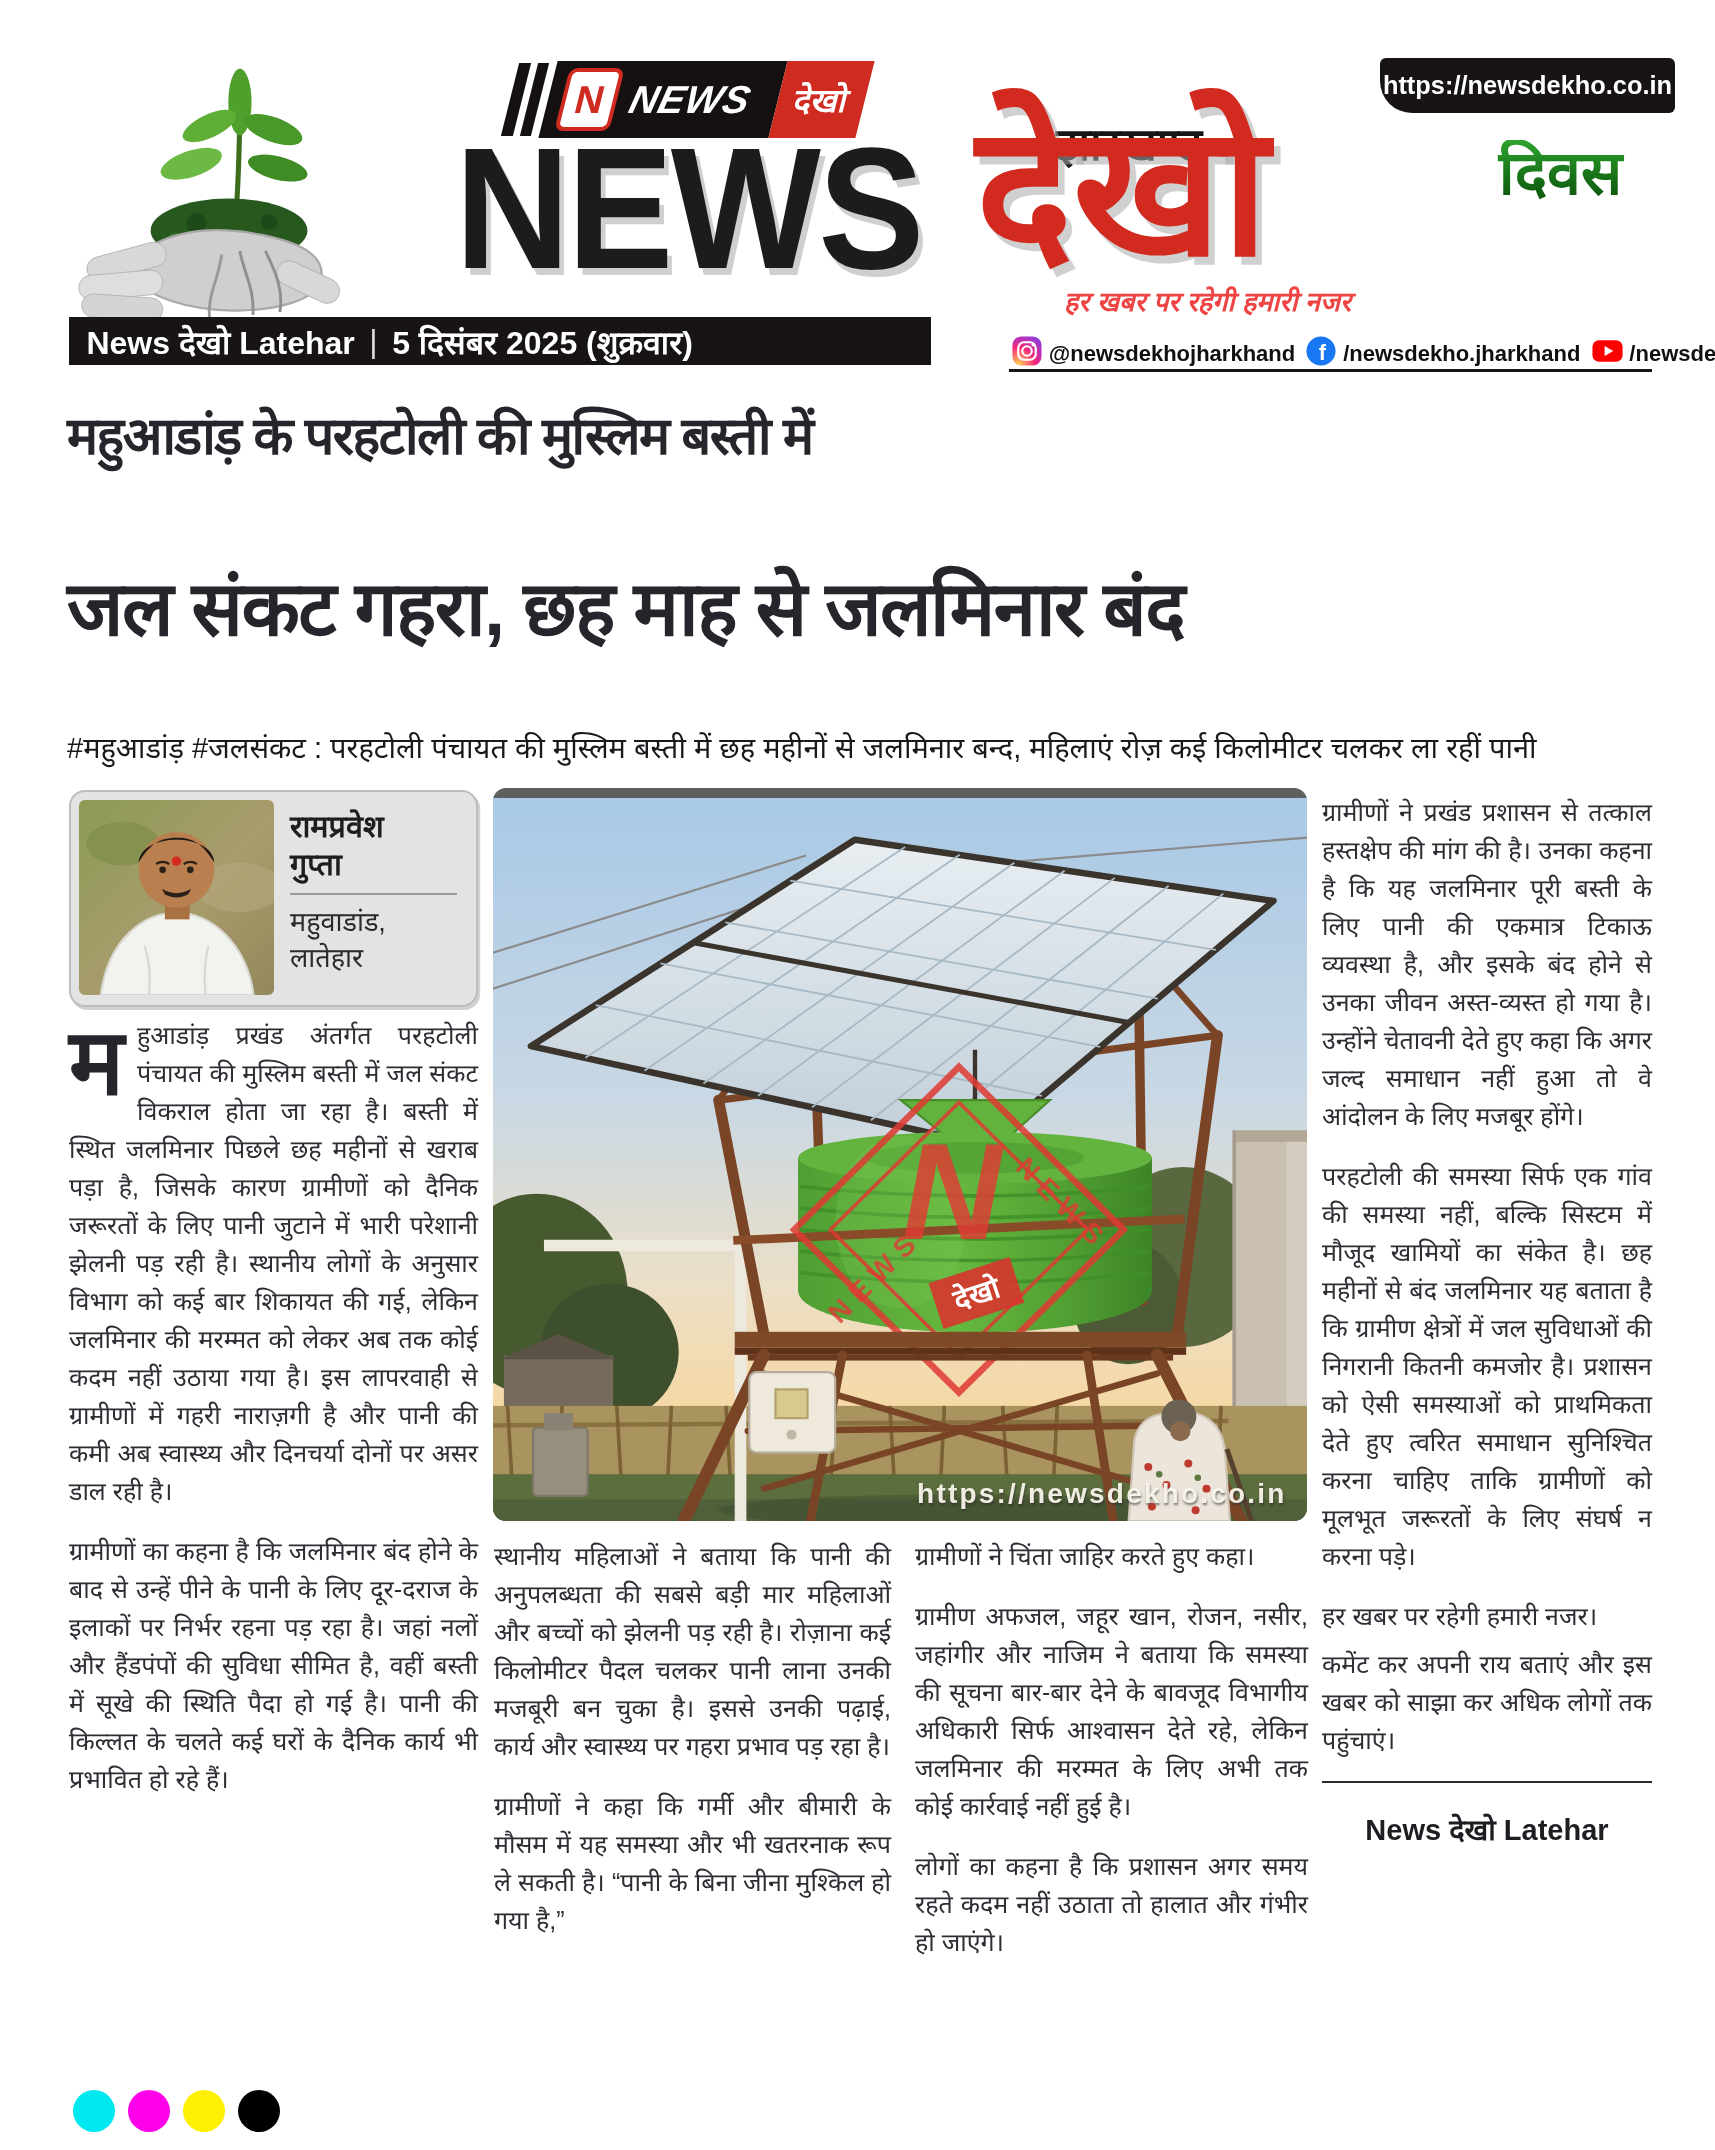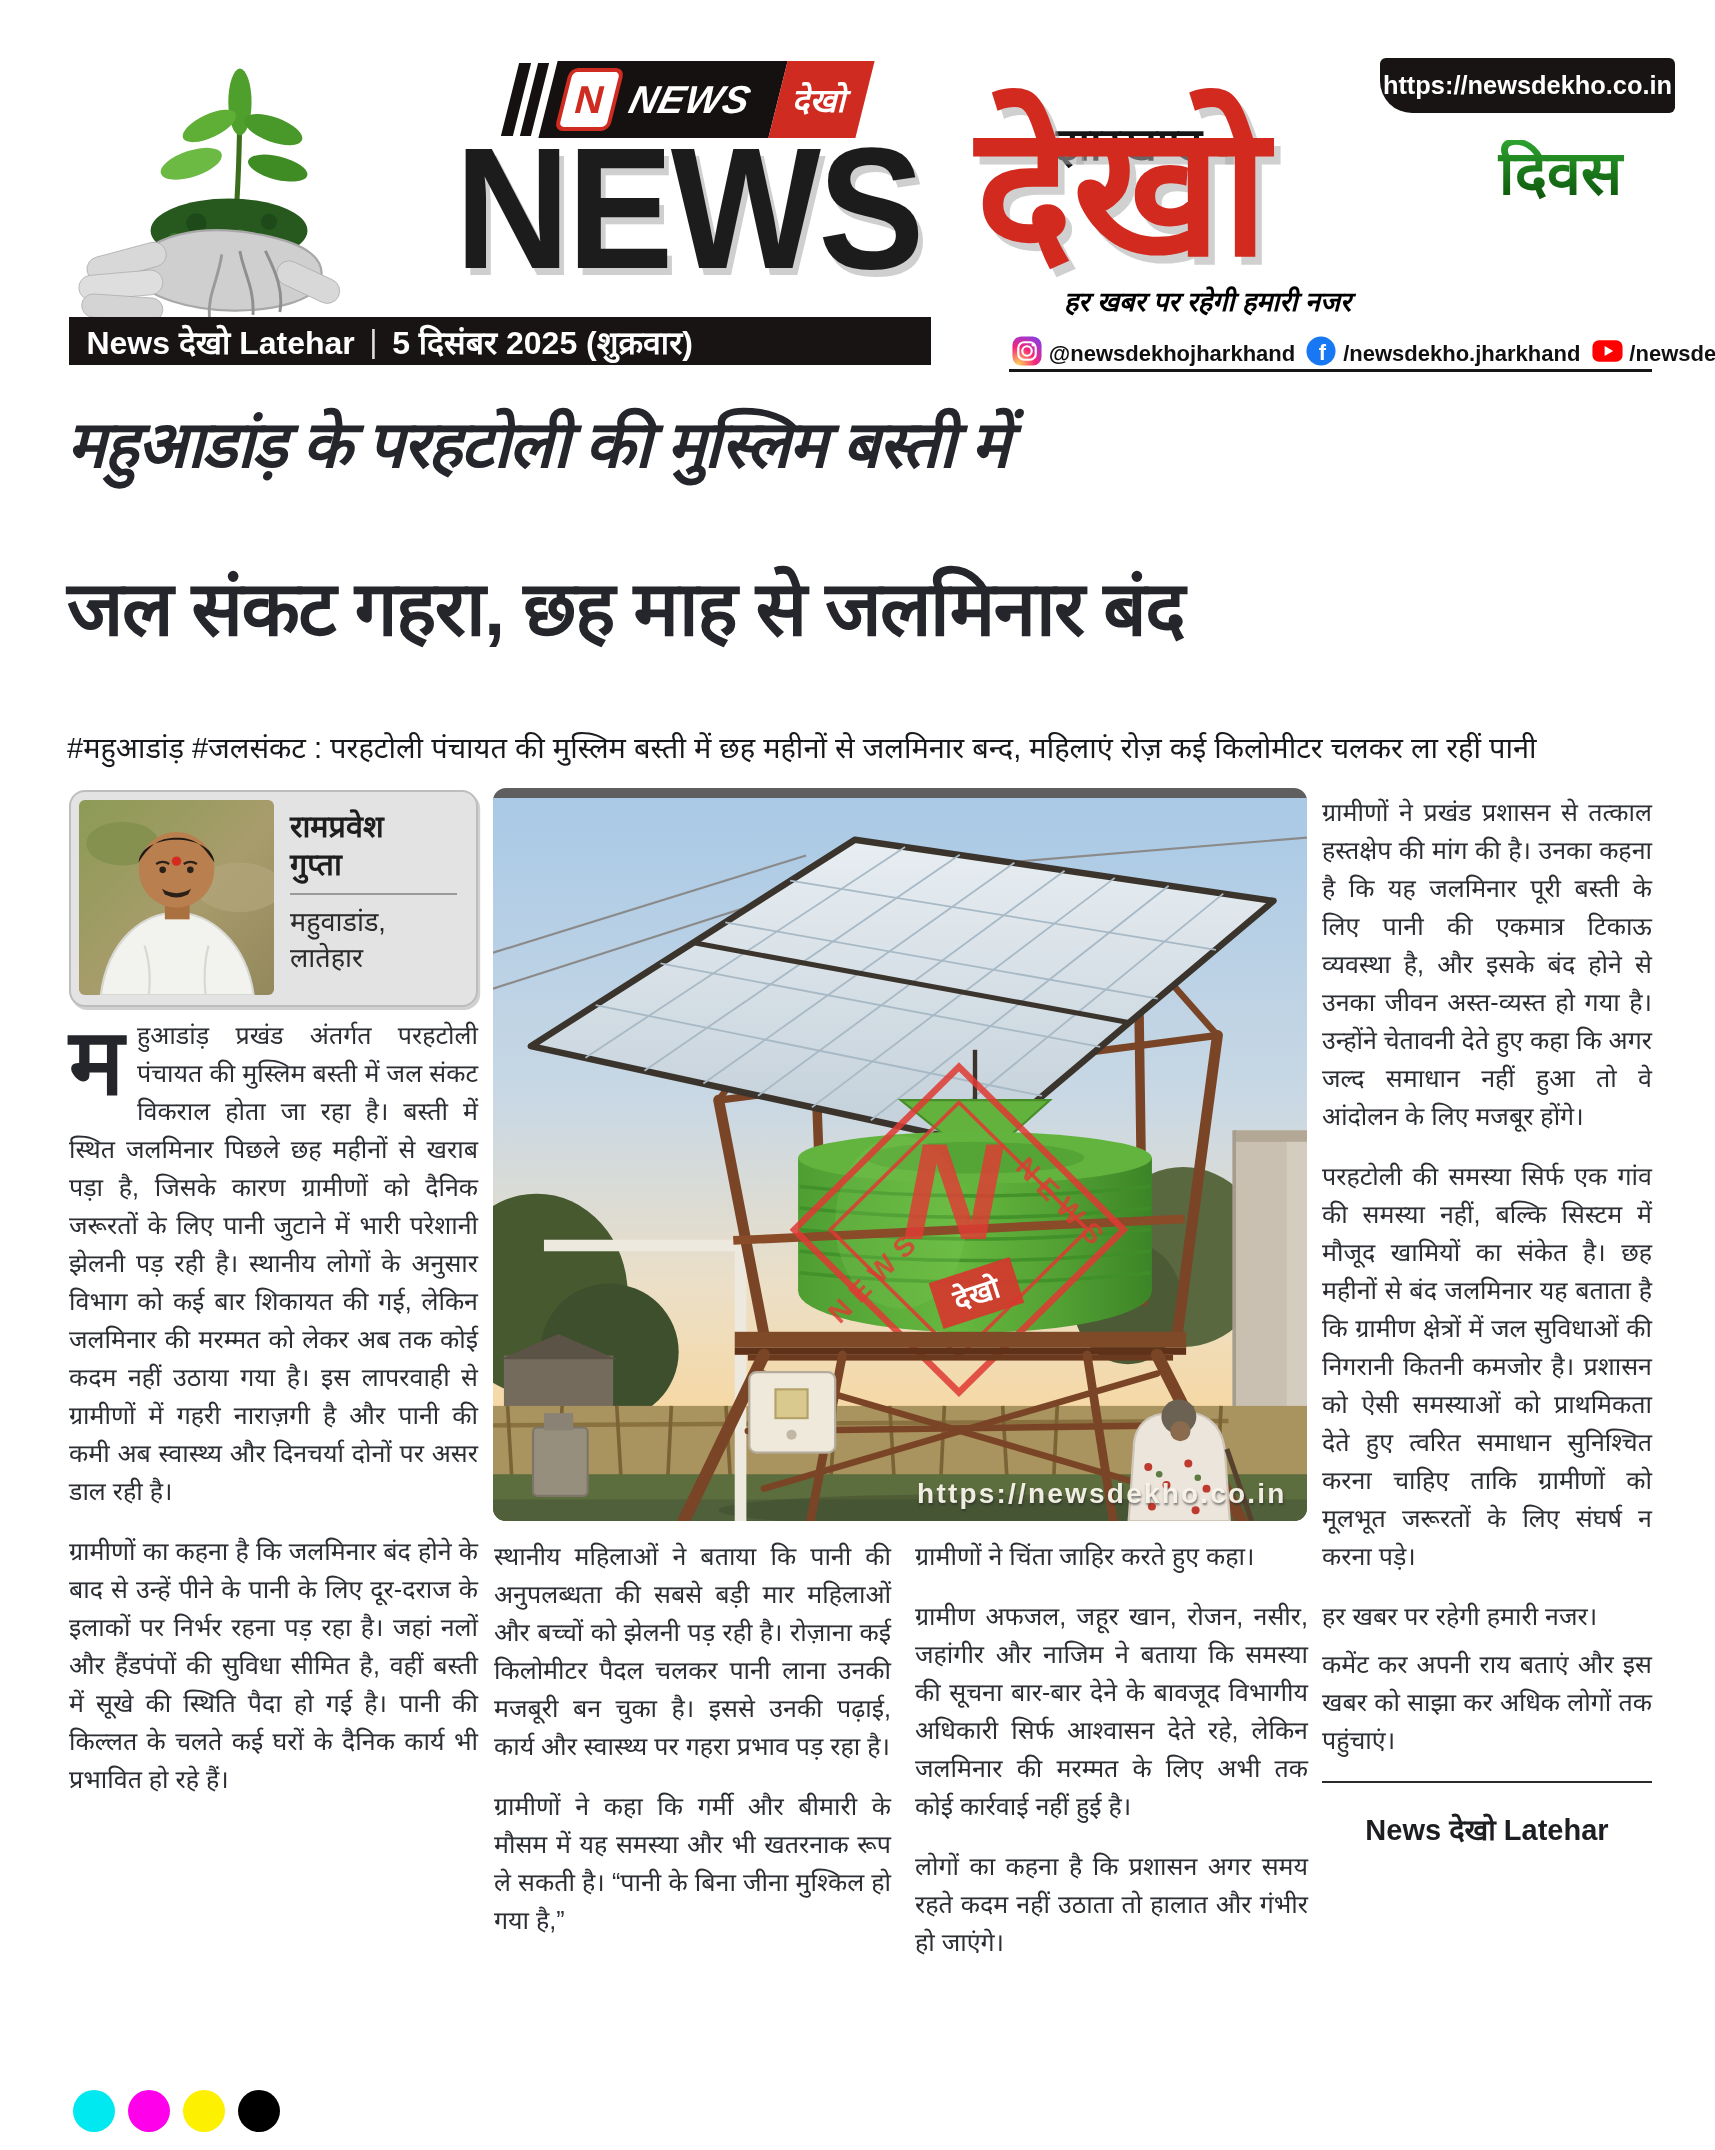--- a/index.html
+++ b/index.html
@@ -14,42 +14,42 @@
       display:flex;align-items:center;justify-content:center;font-size:39px;font-weight:900;color:#cf2b20;}
   .mini-logo .news-txt{color:#fff;font-size:39px;font-weight:900;font-style:italic;margin:0 13px;letter-spacing:0.7px;}
   .mini-logo .red-box{height:77px;background:#cf2b20;display:flex;align-items:center;padding:0 17.4px;
       color:#fff;font-size:33px;font-weight:800;}
   .brand-news{position:absolute;left:455px;top:122px;font-size:173px;line-height:1;font-weight:900;
       letter-spacing:-2.9px;color:#1c1c1c;transform:scaleX(.92);transform-origin:left top;
       text-shadow:5.1px 6.5px 0 #cfcfcf;}
   .brand-jharkhand{position:absolute;left:1056px;top:112px;font-size:45px;font-weight:800;color:#161616;}
   .brand-dekho{position:absolute;left:976px;top:87px;font-size:182px;line-height:1.15;font-weight:800;
       color:#d32a1f;text-shadow:6.5px 8px 0 rgba(170,170,170,.55);}
-  .brand-tagline{position:absolute;left:1064px;top:282px;font-size:27px;font-weight:700;font-style:italic;color:#000000;}
+  .brand-tagline{position:absolute;left:1064px;top:282px;font-size:27px;font-weight:700;font-style:italic;color:#ef4444;}
   .url-badge{position:absolute;left:1380px;top:58px;width:295px;height:55px;background:#181414;color:#fff;
       display:flex;align-items:center;justify-content:center;font-size:25.4px;font-weight:800;
       border-radius:5.8px 5.8px 5.8px 32px;}
   .event-badge{position:absolute;left:1364px;top:140px;width:342px;text-align:center;font-weight:800;}
   .event-badge .l1{font-size:64px;line-height:1.15;}
   .event-badge .l2{font-size:61px;line-height:1.1;padding-left:51px;}
   .grad{color:#146c14;}
   @supports ((-webkit-background-clip:text) or (background-clip:text)){
     .grad{background:linear-gradient(180deg,#2ea32e 0%,#1b7a1b 45%,#0a4d0a 100%);
           -webkit-background-clip:text;background-clip:text;color:transparent;}
   }
   .edition-bar{position:absolute;left:69px;top:317px;width:862px;height:48px;background:#181414;color:#fff;
       display:flex;align-items:center;gap:14.5px;padding-left:17.4px;box-sizing:border-box;
       font-size:32px;font-weight:700;}
   .edition-bar .sep{font-weight:400;color:#ddd;}
   .social-row{position:absolute;left:1011px;top:323px;height:41px;display:flex;align-items:center;gap:10.2px;}
   .social-item{display:flex;align-items:center;gap:5.8px;font-size:22px;font-weight:800;color:#101010;margin-top:20px;}
   .social-rule{position:absolute;left:1009px;top:369px;width:643px;height:2.9px;background:#161616;}
   
-  .headline-l1{position:absolute;left:67px;top:398px;font-size:65px;font-weight:900;color:#24262b;
-      letter-spacing:-1.5px;white-space:nowrap;font-style:italic;}
+  .headline-l1{position:absolute;left:67px;top:398px;font-size:52px;font-weight:900;color:#24262b;
+      letter-spacing:-1.5px;white-space:nowrap;}
   .headline-l2{position:absolute;left:67px;top:554px;font-size:76px;font-weight:900;color:#24262b;
       letter-spacing:-1.5px;white-space:nowrap;}
   .subheadline{position:absolute;left:67px;top:727px;font-size:29px;font-weight:400;color:#17191c;white-space:nowrap;}
   
   .author-box{position:absolute;left:69px;top:790px;width:409px;height:217px;background:#e3e3e3;
       border:2.2px solid #bdbdbd;border-radius:16px;box-shadow:2.2px 2.9px 0 rgba(0,0,0,.18);
       display:flex;overflow:hidden;box-sizing:border-box;}
   .author-photo{width:195px;height:195px;margin:8px 0 0 8px;border-radius:5.8px;overflow:hidden;flex:none;}
   .author-meta{padding:14.5px 13px 0 16px;}
   .author-name{font-size:30.5px;font-weight:800;color:#1e1e1e;line-height:1.25;}

